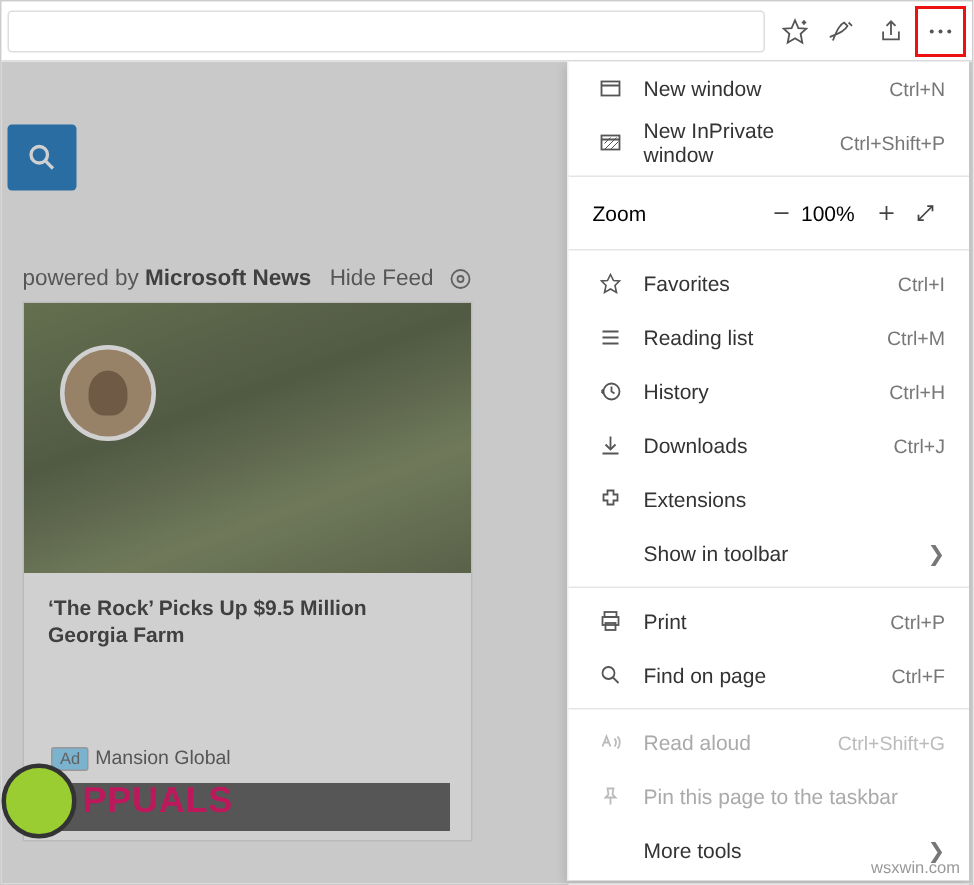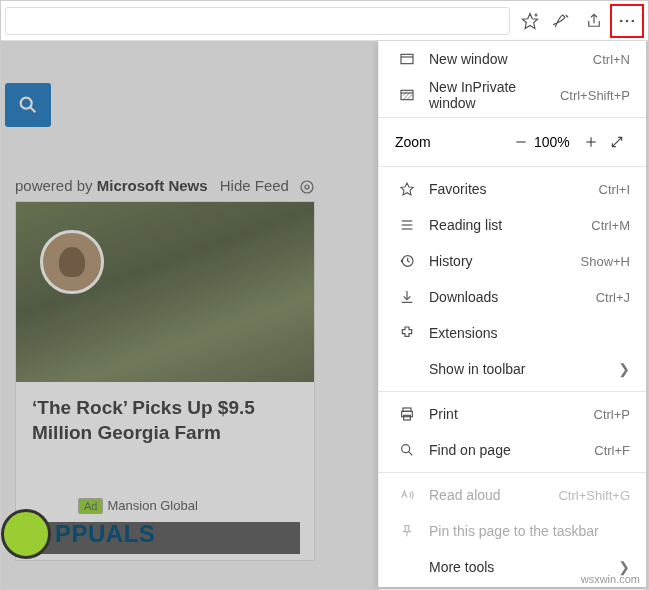--- a/index.html
+++ b/index.html
@@ -14,28 +14,28 @@
   
   .page { position: absolute; top: 40px; left: 0; right: 0; bottom: 0; background: #f5f5f5; z-index: 1;}
   .search-btn { position: absolute; top: 42px; left: 4px; width: 46px; height: 44px; background: #0067b8; border-radius: 3px; display:flex;align-items:center;justify-content:center;}
   .news-row { position: absolute; top: 136px; left: 14px; font-size: 15px; color: #444; }
   .news-row b { color:#222; font-weight:600;}
   .hide-feed { margin-left: 8px; color:#444;}
   .card { position: absolute; top: 160px; left: 14px; width: 300px; height: 360px; background:#fff; border:1px solid #ddd; }
   .card-img { position: relative; width:100%; height:180px; background: linear-gradient(160deg,#5a6b3a 0%,#3d4a28 40%,#6b7a4a 70%,#4a5530 100%); }
   .avatar { position:absolute; left:24px; top:28px; width:64px; height:64px; border-radius:50%; background:#a8875f; border:3px solid #fff; display:flex;align-items:center;justify-content:center;}
   .avatar-head{width:26px;height:30px;background:#6b4a2a;border-radius:50% 50% 40% 40%;}
-  .headline { padding: 14px 16px; font-size: 19px; font-weight: 700; line-height: 1.3; color:#222;}
+  .headline { padding: 14px 16px; font-size: 14px; font-weight: 700; line-height: 1.3; color:#222;}
   .ad { position:absolute; bottom:46px; left:18px;}
-  .ad-badge{display:inline-block;background:#84cc16;color:#555;font-size:11px;padding:1px 5px;border:1px solid #aaa;border-radius:2px;margin-right:4px;margin-left:44px;}
+  .ad-badge{display:inline-block;background:#7dd3fc;color:#555;font-size:11px;padding:1px 5px;border:1px solid #aaa;border-radius:2px;margin-right:4px;}
   .ad-src{color:#444;font-size:13px;}
   .card-btn{position:absolute;bottom:6px;left:14px;right:14px;height:32px;background:#444;}
   .logo { position:absolute; bottom:30px; left:0; z-index:6; display:flex; align-items:center; }
   .logo-face{width:50px;height:50px;border-radius:50%;background:#9acd32;border:3px solid #333;margin-right:4px;position:relative;}
-  .logo-text{font-size:24px;font-weight:800;color:#0c4a6e;letter-spacing:0.5px;}
+  .logo-text{font-size:24px;font-weight:800;color:#be185d;letter-spacing:0.5px;}
   
   .menu { position: absolute; top: 40px; right: 2px; width: 268px; bottom: 2px; background: #fff; z-index: 30; border-left:1px solid #eee; box-shadow: -2px 2px 6px rgba(0,0,0,0.1); }
   .menu-scroll{height:100%;}
   .mi { display:flex; align-items:center; height:36px; padding: 0 16px; color:#333; cursor:default;}
   .mi .icon { width:24px; display:flex; align-items:center; justify-content:center; color:#555; margin-right:10px; flex-shrink:0;}
   .mi .label { flex:1; }
   .mi .kbd { color:#777; font-size:13px; }
   .mi .chev { color:#777; width:18px; text-align:right;}
   .mi.disabled { color:#aaa; }
   .mi.disabled .icon, .mi.disabled .kbd { color:#bbb;}
@@ -188,21 +188,21 @@
       </div>
       <div class="mi">
         <span class="icon">
             <svg width="16" height="16" viewBox="0 0 24 24" fill="none" stroke="currentColor" stroke-width="1.8">
               <circle cx="13" cy="12" r="8"></circle>
               <path d="M13 7v5l3 2"></path>
               <path d="M3 12l2-2M3 12l2 2"></path>
             </svg>
           </span>
         <span class="label">History</span>
-        <span class="kbd">Show+H</span>
+        <span class="kbd">Ctrl+H</span>
       </div>
       <div class="mi">
         <span class="icon">
             <svg width="16" height="16" viewBox="0 0 24 24" fill="none" stroke="currentColor" stroke-width="1.8">
               <path d="M12 3v12"></path>
               <path d="M7 11l5 5 5-5"></path>
               <line x1="4" y1="20" x2="20" y2="20"></line>
             </svg>
           </span>
         <span class="label">Downloads</span>

